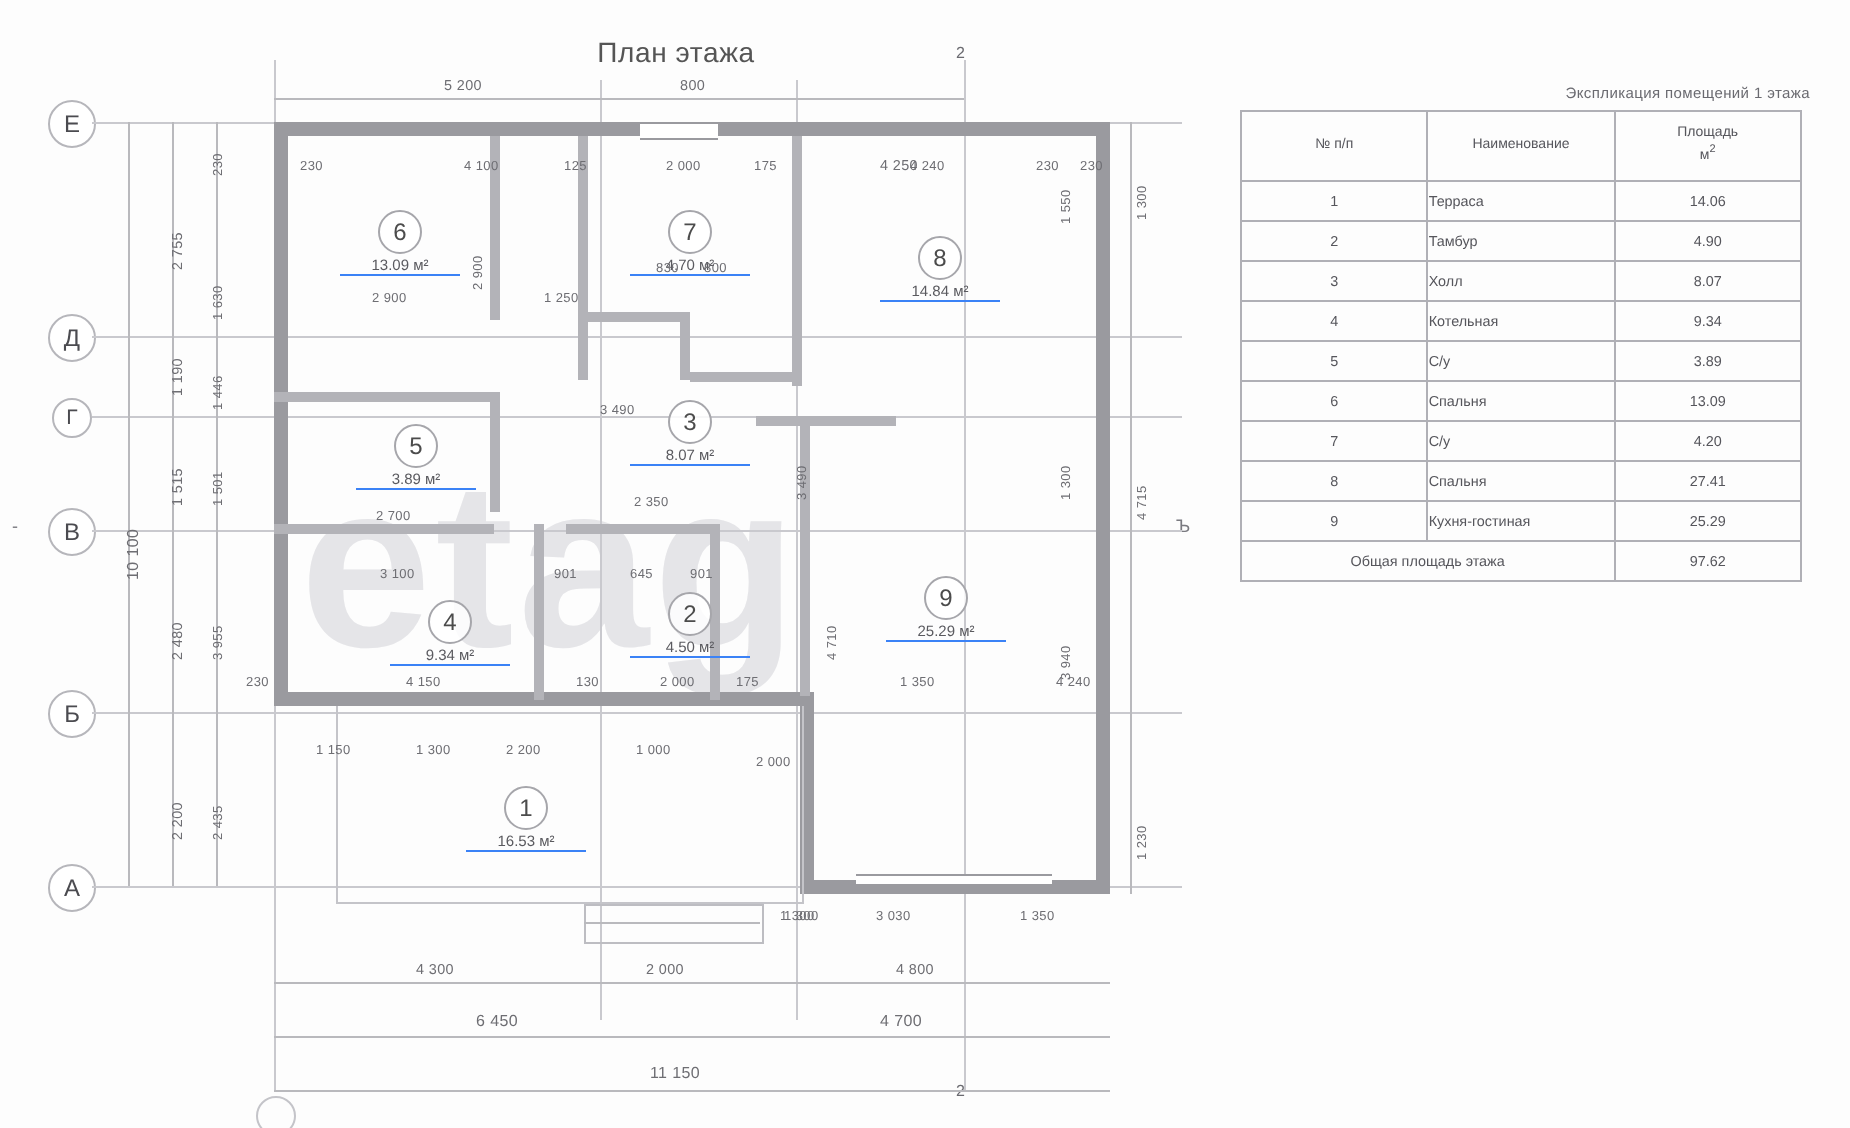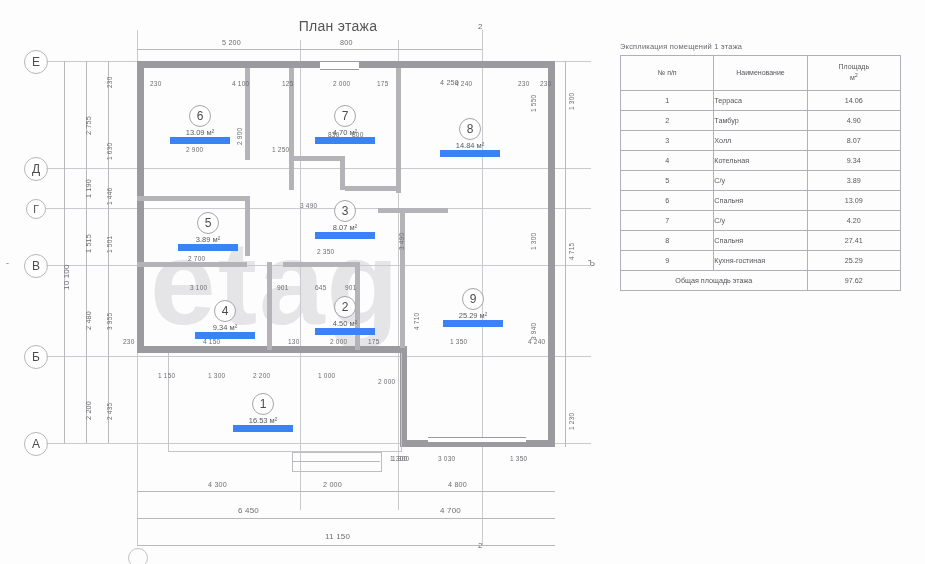--- a/index.html
+++ b/index.html
@@ -41,21 +41,21 @@
   .room{position:absolute;text-align:center;width:60px;}
   .room .bub{
     display:inline-block;
     width:20px;height:20px;line-height:20px;
     border:1px solid #a6a6ab;border-radius:50%;
     font-size:12px;color:#4c4c4c;background:rgba(255,255,255,.85);
   }
   .room .area{
     display:block;margin-top:1px;
     font-size:7.5px;color:#5a5a5f;
-    border-bottom:7px solid #3b82f6;
+    border-bottom:1px solid #3b82f6;
     padding-bottom:0px;
     white-space:nowrap;
   }
 
   
   .axbub{
     position:absolute;width:22px;height:22px;
     border:1px solid #b6b6bb;border-radius:50%;
     text-align:center;line-height:22px;
     font-size:12px;color:#4b4b50;background:#fff;
@@ -78,21 +78,21 @@
     color:rgba(205,205,212,.5);
     letter-spacing:2px;
     font-family:"Liberation Sans", sans-serif;
     user-select:none;pointer-events:none;
     white-space:nowrap;
   }
 
   
   #table-wrap{left:620px;top:42px;width:285px;}
   .tbl-title{
-    text-align:left;font-size:7.5px;color:#6a6a70;
+    text-align:right;font-size:7.5px;color:#6a6a70;
     margin-bottom:4px;letter-spacing:.2px;
   }
   table.explication{
     border-collapse:collapse;width:281px;
     table-layout:fixed;
   }
   table.explication th,table.explication td{
     border:1px solid #b0b0b6;
     font-weight:normal;
     color:#56565c;

